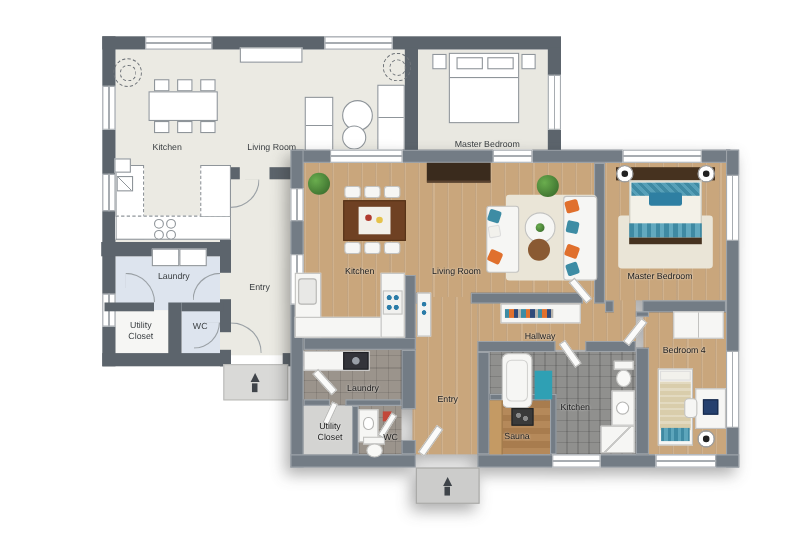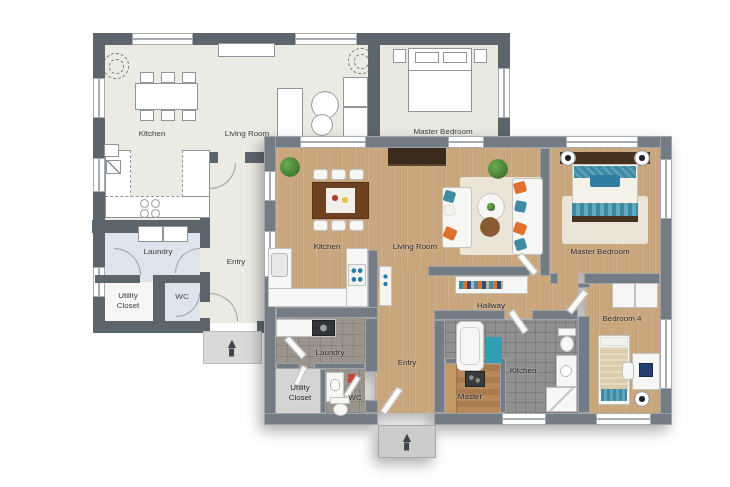--- a/index.html
+++ b/index.html
@@ -269,21 +269,21 @@
       <span class="tri">▲</span>
         <span class="stem"></span>
     </div>
 
     <div class="abs lbl3" style="left:71px;top:116px;">Kitchen</div>
     <div class="abs lbl3" style="left:159px;top:116px;">Living Room</div>
     <div class="abs lbl3" style="left:344px;top:121px;">Master Bedroom</div>
     <div class="abs lbl3" style="left:235px;top:175px;">Hallway</div>
     <div class="abs lbl3" style="left:366px;top:188px;">Bedroom 4</div>
     <div class="abs lbl3" style="left:267px;top:240px;">Kitchen</div>
-    <div class="abs lbl3" style="left:214px;top:266px;">Master</div>
+    <div class="abs lbl3" style="left:214px;top:266px;">Sauna</div>
     <div class="abs lbl3" style="left:74px;top:222px;">Laundry</div>
     <div class="abs lbl3" style="left:151px;top:232px;">Entry</div>
     <div class="abs lbl3" style="left:44px;top:262px;">Utility
 Closet</div>
     <div class="abs lbl3" style="left:99px;top:267px;">WC</div>
   </div>
 
 </div>
 
 </body></html>

